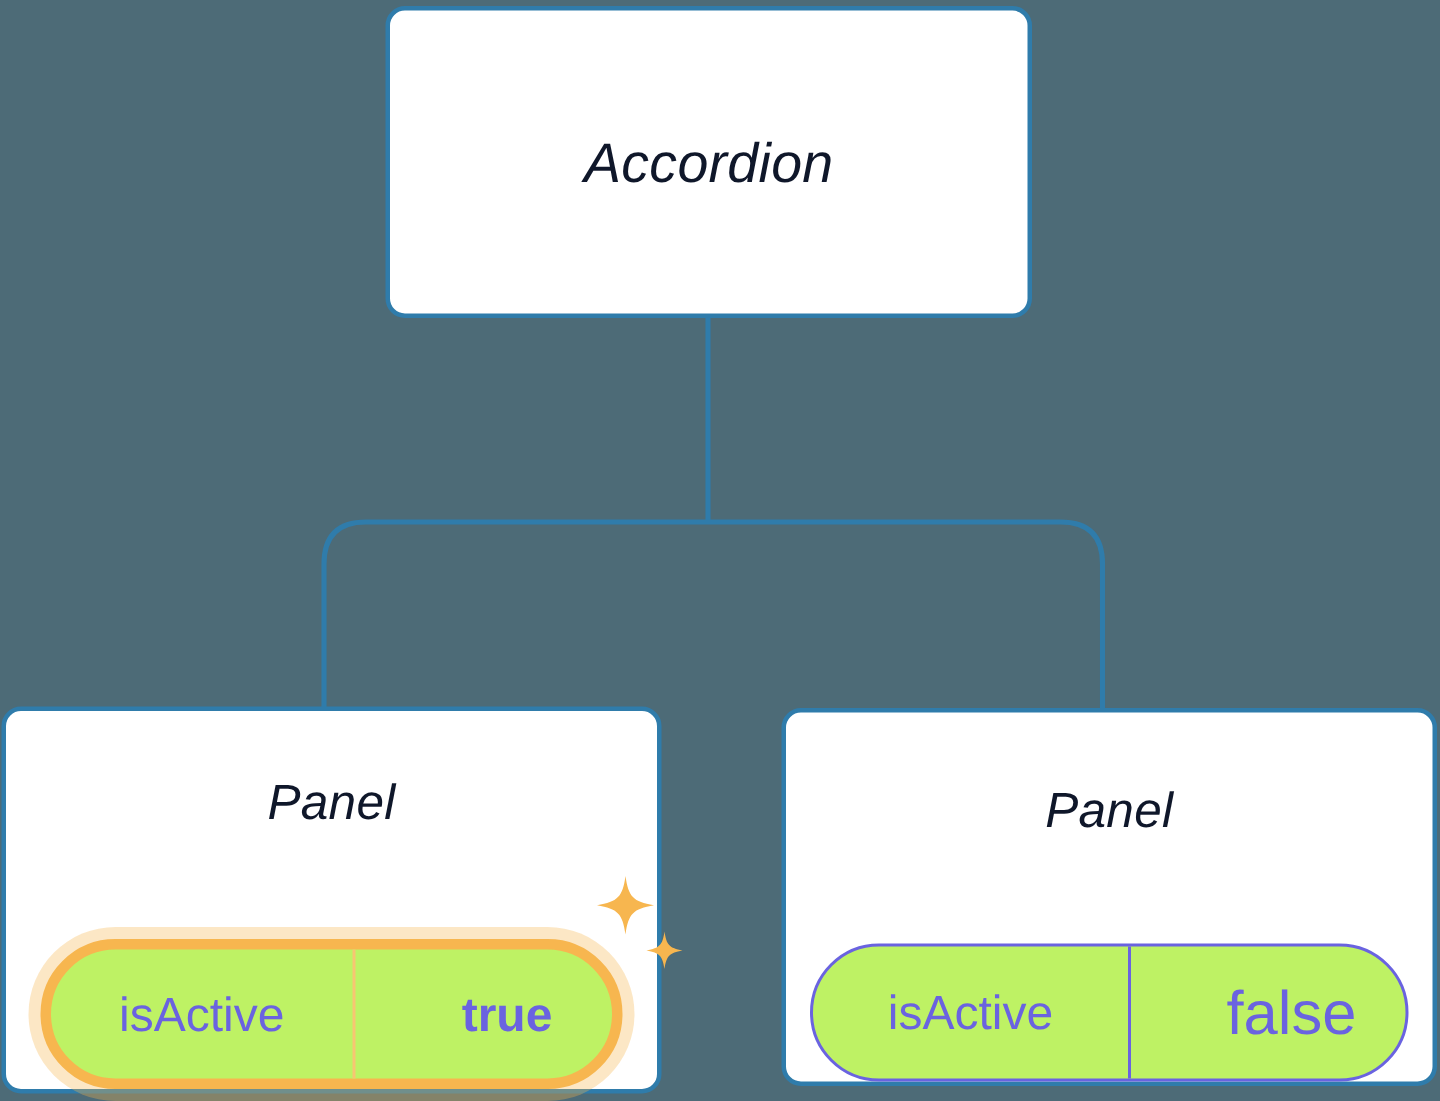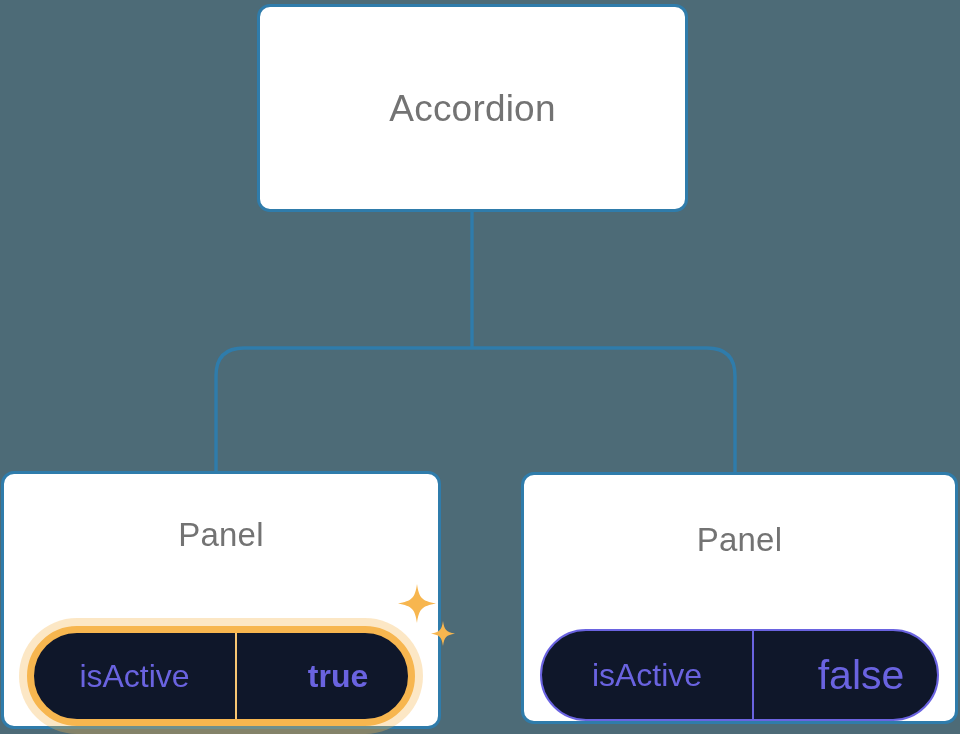--- a/index.html
+++ b/index.html
@@ -63,25 +63,26 @@
   }
 
   .node-panel-right {
     left: 521px;
     top: 472px;
     width: 437px;
     height: 252px;
   }
 
   .node-title {
-    color: #737373;
+    color: #0f172a;
     font-size: 34px;
     line-height: 1;
     letter-spacing: 0.2px;
     white-space: nowrap;
+    font-style: italic;
   }
 
   .node-root .node-title {
     font-size: 37px;
   }
 
   .node-panel-left .node-title {
     margin-top: 44px;
     font-size: 33px;
   }
@@ -104,21 +105,21 @@
   }
 
   .node-panel-right .pill-wrap {
     margin-top: 26px;
   }
 
   .pill {
     display: flex;
     align-items: stretch;
     box-sizing: border-box;
-    background: #0f172a;
+    background: #bef264;
     position: relative;
     z-index: 2;
     gap: 31px;
   }
 
   .pill-normal {
     border: 2px solid #6a63e0;
     border-radius: 999px;
     height: 92px;
   }

